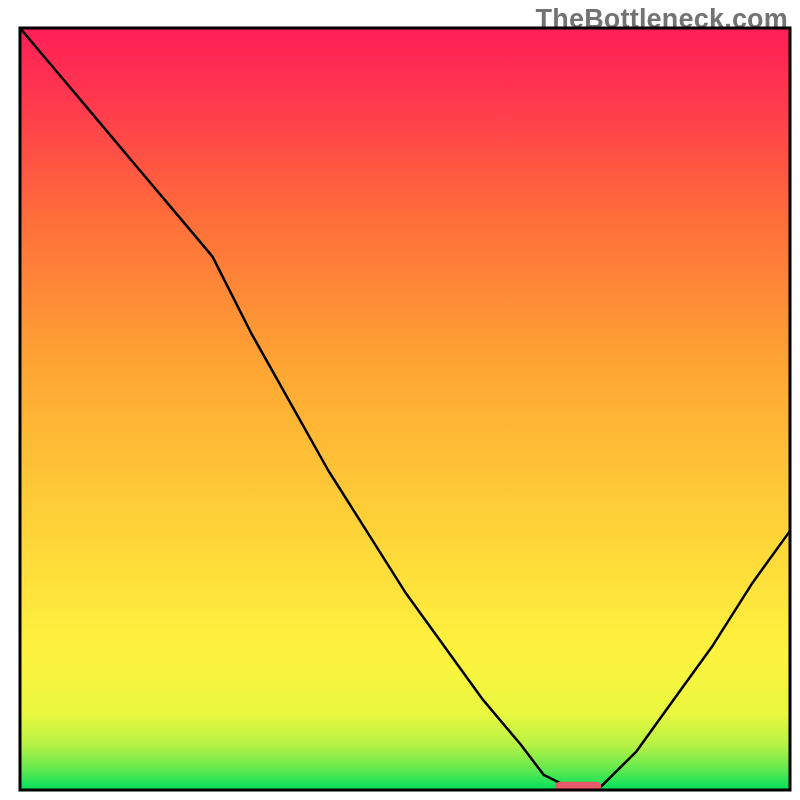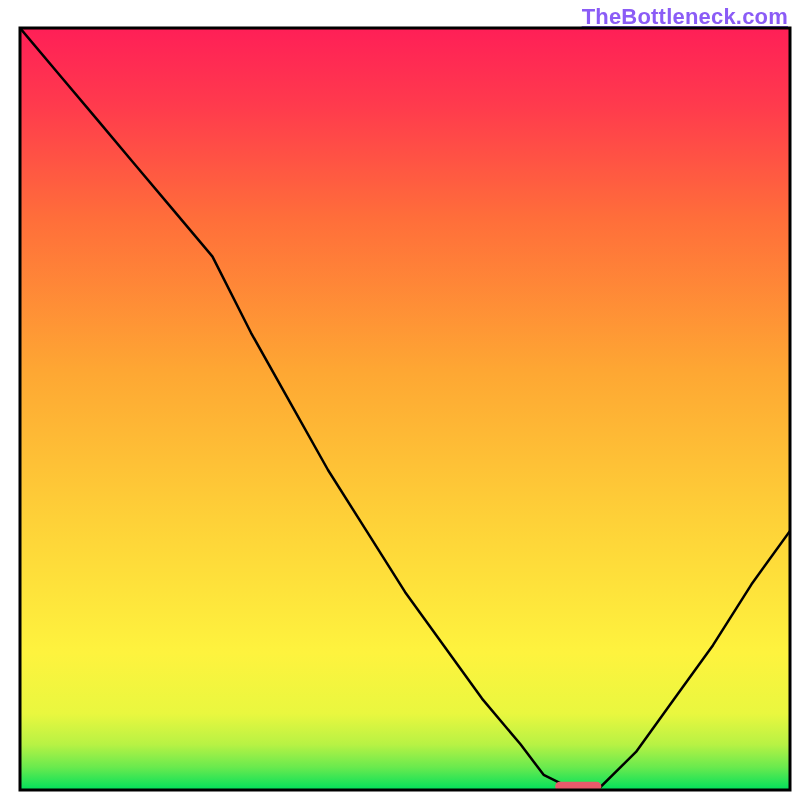--- a/index.html
+++ b/index.html
@@ -13,26 +13,25 @@
   }
   .canvas {
     position: relative;
     width: 800px;
     height: 800px;
   }
   .watermark {
     position: absolute;
     top: 4px;
     right: 12px;
-    font-size: 22px;
+    font-size: 27px;
     font-weight: 600;
-    color: #8b5cf6;
+    color: #737373;
     letter-spacing: 0.2px;
     user-select: none;
-    text-decoration: underline;
   }
   svg.plot {
     position: absolute;
     top: 0;
     left: 0;
     width: 800px;
     height: 800px;
     display: block;
   }
 </style>

